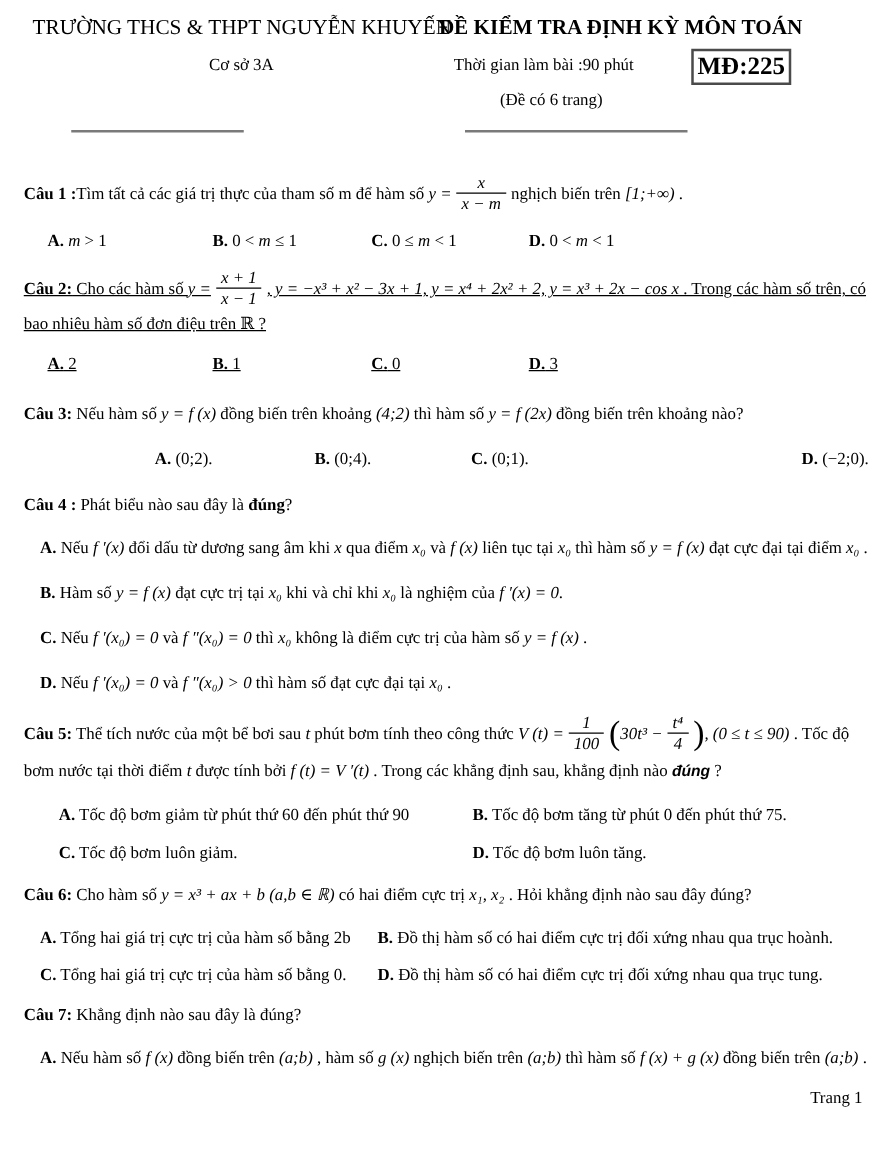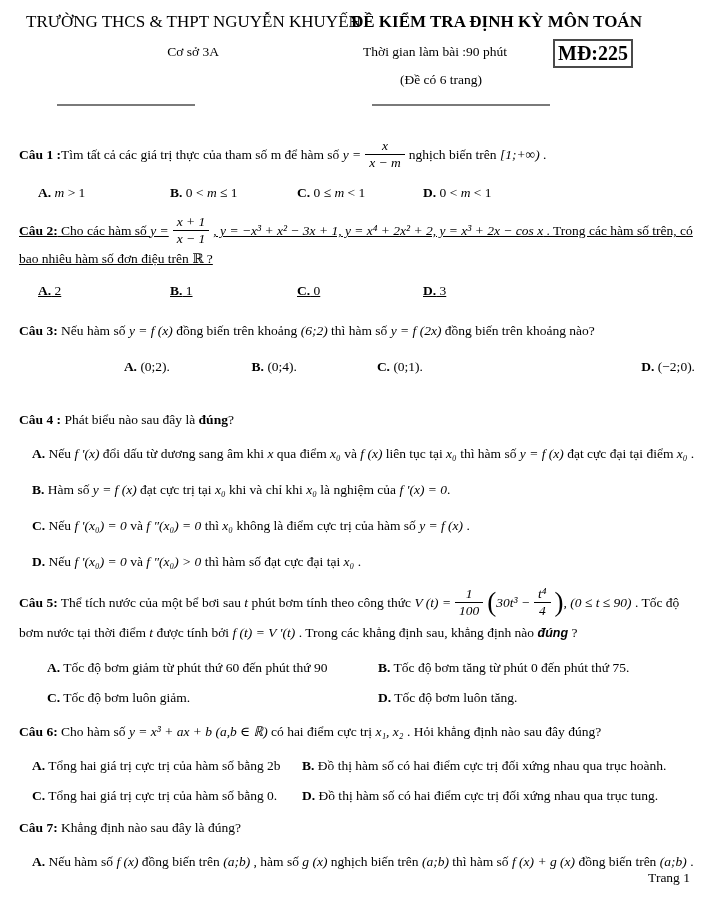--- a/index.html
+++ b/index.html
@@ -35,21 +35,21 @@
   .frac .num { display:block; padding:0 4px; }
   .frac .den { display:block; padding:0 4px; border-top:1px solid #000; }
   .bigparen { font-size:27px; font-weight:200; vertical-align:middle; font-style:normal; position:relative; top:-2px; }
 
   
   .stem { margin:0; line-height:22px; }
   .q1 { margin-top:14px; }
   .q2 { margin-top:12px;text-decoration:underline; }
   .q3 { margin-top:17px; }
   .q3 .stem { line-height:24px; }
-  .q4 { margin-top:31px; }
+  .q4 { margin-top:15px; }
   .q5 { margin-top:13px; }
   .q5 .stem { line-height:26px; }
   .q6 { margin-top:11px; }
   .q6 .stem { line-height:26px; }
   .q7 { margin-top:11px; }
 
   .grid4 { display:grid; grid-template-columns:132px 127px 126px auto; margin:10px 0 0 19px; line-height:22px; }
   .q3 .grid4 { margin-top:13px;text-align:right; }
   .grid2q5 { display:grid; grid-template-columns:331px auto; margin:11px 0 0 28px; row-gap:9px; line-height:21px; }
   .grid2q6 { display:grid; grid-template-columns:270px auto; margin:10px 0 0 13px; row-gap:9px; line-height:21px; }
@@ -96,21 +96,21 @@
         </span><span class="m">, y = −x³ + x² − 3x + 1, y = x⁴ + 2x² + 2, y = x³ + 2x − cos x</span><span> . Trong các hàm số trên, có bao nhiêu hàm số đơn điệu trên ℝ ?</span></p>
     <div class="grid4">
       <span class="opt"><span class="b">A.</span><span> 2</span></span>
       <span class="opt"><span class="b">B.</span><span> 1</span></span>
       <span class="opt"><span class="b">C.</span><span> 0</span></span>
       <span class="opt"><span class="b">D.</span><span> 3</span></span>
     </div>
   </div>
 
   <div class="q q3">
-    <p class="stem"><span class="b">Câu 3:</span><span> Nếu hàm số </span><span class="m">y = f (x)</span><span> đồng biến trên khoảng </span><span class="m">(6;2)</span><span> thì hàm số </span><span class="m">y = f (2x)</span><span> đồng biến trên khoảng nào?</span></p>
+    <p class="stem"><span class="b">Câu 3:</span><span> Nếu hàm số </span><span class="m">y = f (x)</span><span> đồng biến trên khoảng </span><span class="m">(4;2)</span><span> thì hàm số </span><span class="m">y = f (2x)</span><span> đồng biến trên khoảng nào?</span></p>
     <div class="grid4">
       <span class="opt"><span class="b">A.</span><span> (0;2).</span></span>
       <span class="opt"><span class="b">B.</span><span> (0;4).</span></span>
       <span class="opt"><span class="b">C.</span><span> (0;1).</span></span>
       <span class="opt"><span class="b">D.</span><span> (−2;0).</span></span>
     </div>
   </div>
 
   <div class="q q4">
     <p class="stem"><span class="b">Câu 4 :</span><span> Phát biểu nào sau đây là </span><span class="b">đúng</span><span>?</span></p>

